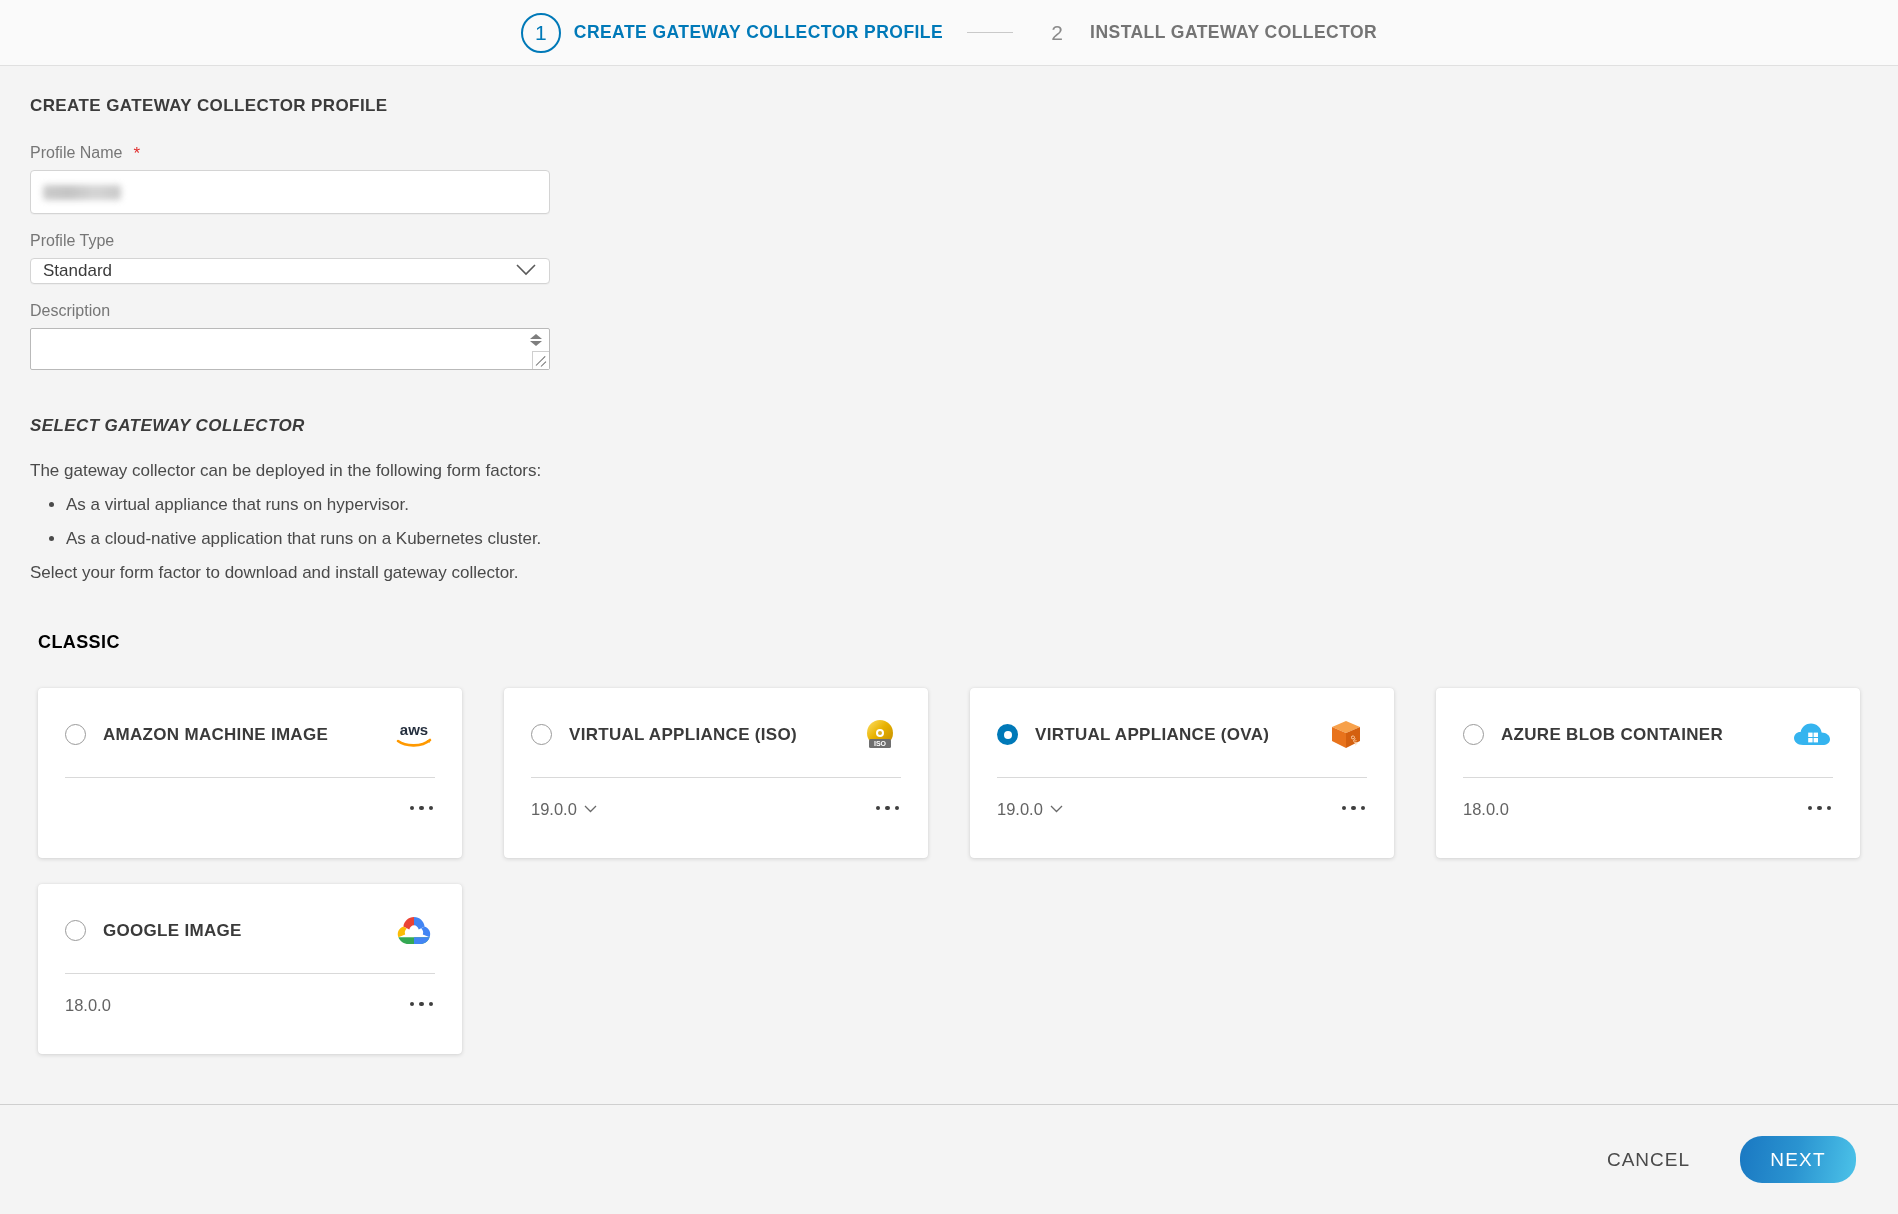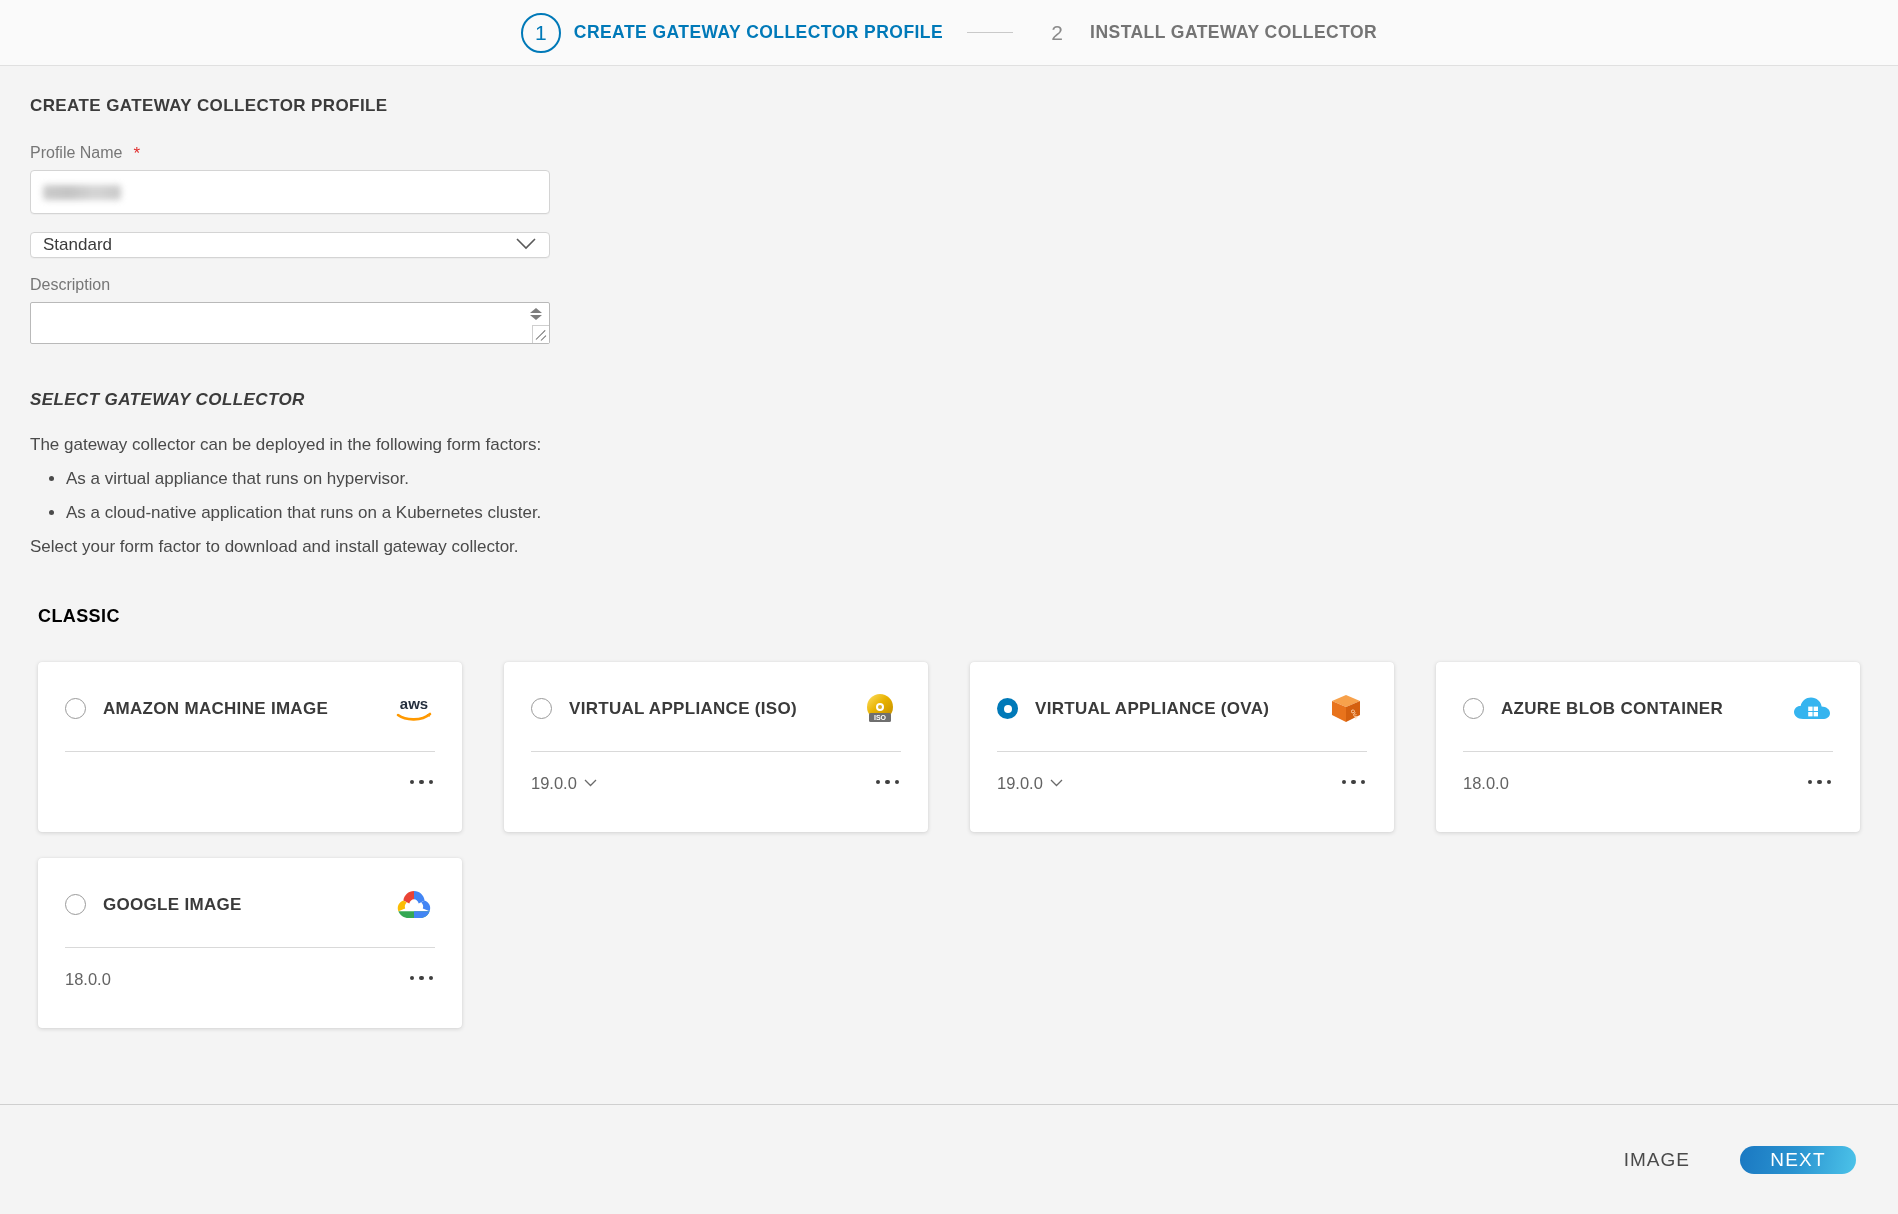--- a/index.html
+++ b/index.html
@@ -212,21 +212,21 @@
     background: none; border: none;
     font-family: "Liberation Sans", sans-serif;
     font-size: 19px; color: #4a4a4a; letter-spacing: 1px;
     cursor: pointer; padding: 8px 6px;
   }
   .btn-next {
     border: none; border-radius: 22px;
     background: linear-gradient(100deg,#1a78c2 0%, #2a93d0 48%, #4cc3e9 100%);
     color: #fff; font-size: 19px; letter-spacing: 1.2px;
     font-family: "Liberation Sans", sans-serif;
-    width: 116px; height: 28px; cursor: pointer;
+    width: 116px; height: 47px; cursor: pointer;
   }
 </style>
 </head>
 <body>
 
 <div id="wizard-header">
   <div class="step active">
     <div class="step-circle">1</div>
     <div class="step-label">CREATE GATEWAY COLLECTOR PROFILE</div>
   </div>
@@ -245,20 +245,21 @@
     <div class="field-label">
       <span>Profile Name</span>
       <span class="req">*</span>
     </div>
     <div class="text-input">
       <span class="redacted"></span>
     </div>
   </div>
 
   <div class="field-block">
+    <div class="field-label">Profile Type</div>
     <div class="select-wrap">
       <div class="select-box">
         <span>Standard</span>
       </div>
       <span class="chev">
         <svg width="20" height="12" viewBox="0 0 20 12">
             <path d="M1 1 L10 10 L19 1" fill="none" stroke="#5a5a5a" stroke-width="1.6"></path>
           </svg>
       </span>
     </div>
@@ -432,15 +433,15 @@
             <span></span>
             <span></span>
             <span></span>
           </span>
       </div>
     </div>
   </div>
 </div>
 
 <div id="footer">
-  <button class="btn-cancel">IMAGE</button>
+  <button class="btn-cancel">CANCEL</button>
   <button class="btn-next">NEXT</button>
 </div>
 
 </body></html>

